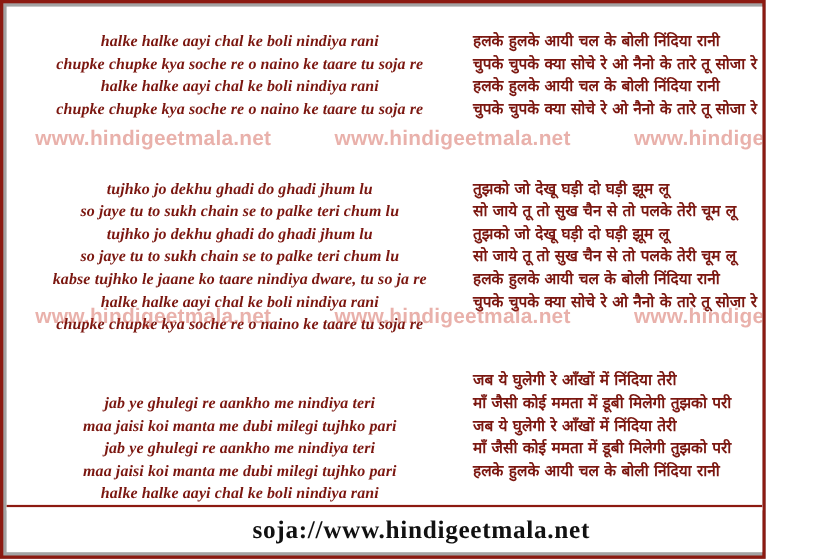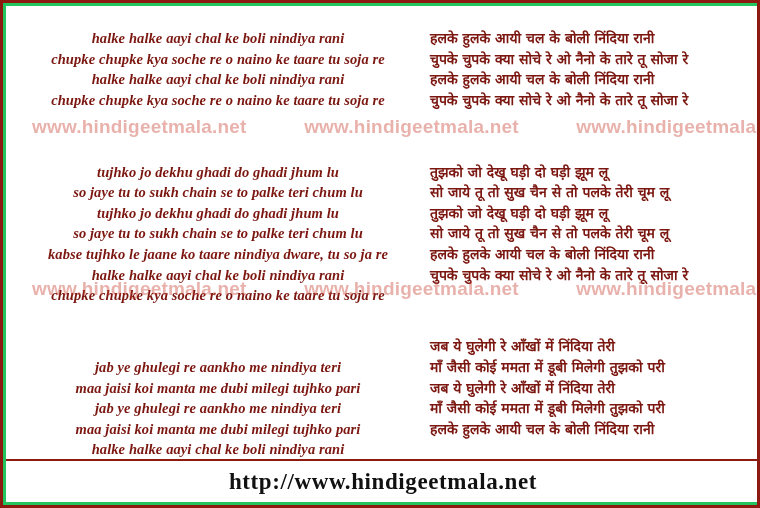--- a/index.html
+++ b/index.html
@@ -8,24 +8,24 @@
   }
   body {
     width: 760px;
     height: 508px;
     background: #ffffff;
     font-family: "Liberation Sans", sans-serif;
     overflow: hidden;
   }
   .page {
     position: relative;
-    width: 760px;
+    width: 696px;
     height: 508px;
     box-sizing: border-box;
-    background: #22c55e;
+    background: #a3a3a3;
     border: 3px solid #8c1a11;
     overflow: hidden;
   }
   .inner {
     position: absolute;
     left: 3px;
     top: 3px;
     width: 754px;
     height: 458px;
     background: #ffffff;
@@ -189,16 +189,16 @@
       <span>www.hindigeetmala.net</span>
     </div>
     <div class="wm wm-2">
       <span>www.hindigeetmala.net</span>
       <span>www.hindigeetmala.net</span>
       <span>www.hindigeetmala.net</span>
     </div>
   </div>
 
   <div class="footer">
-    <div class="footer-url">http://www.hindigeetmala.net</div>
+    <div class="footer-url">soja://www.hindigeetmala.net</div>
   </div>
 
 </div>
 
 </body></html>

